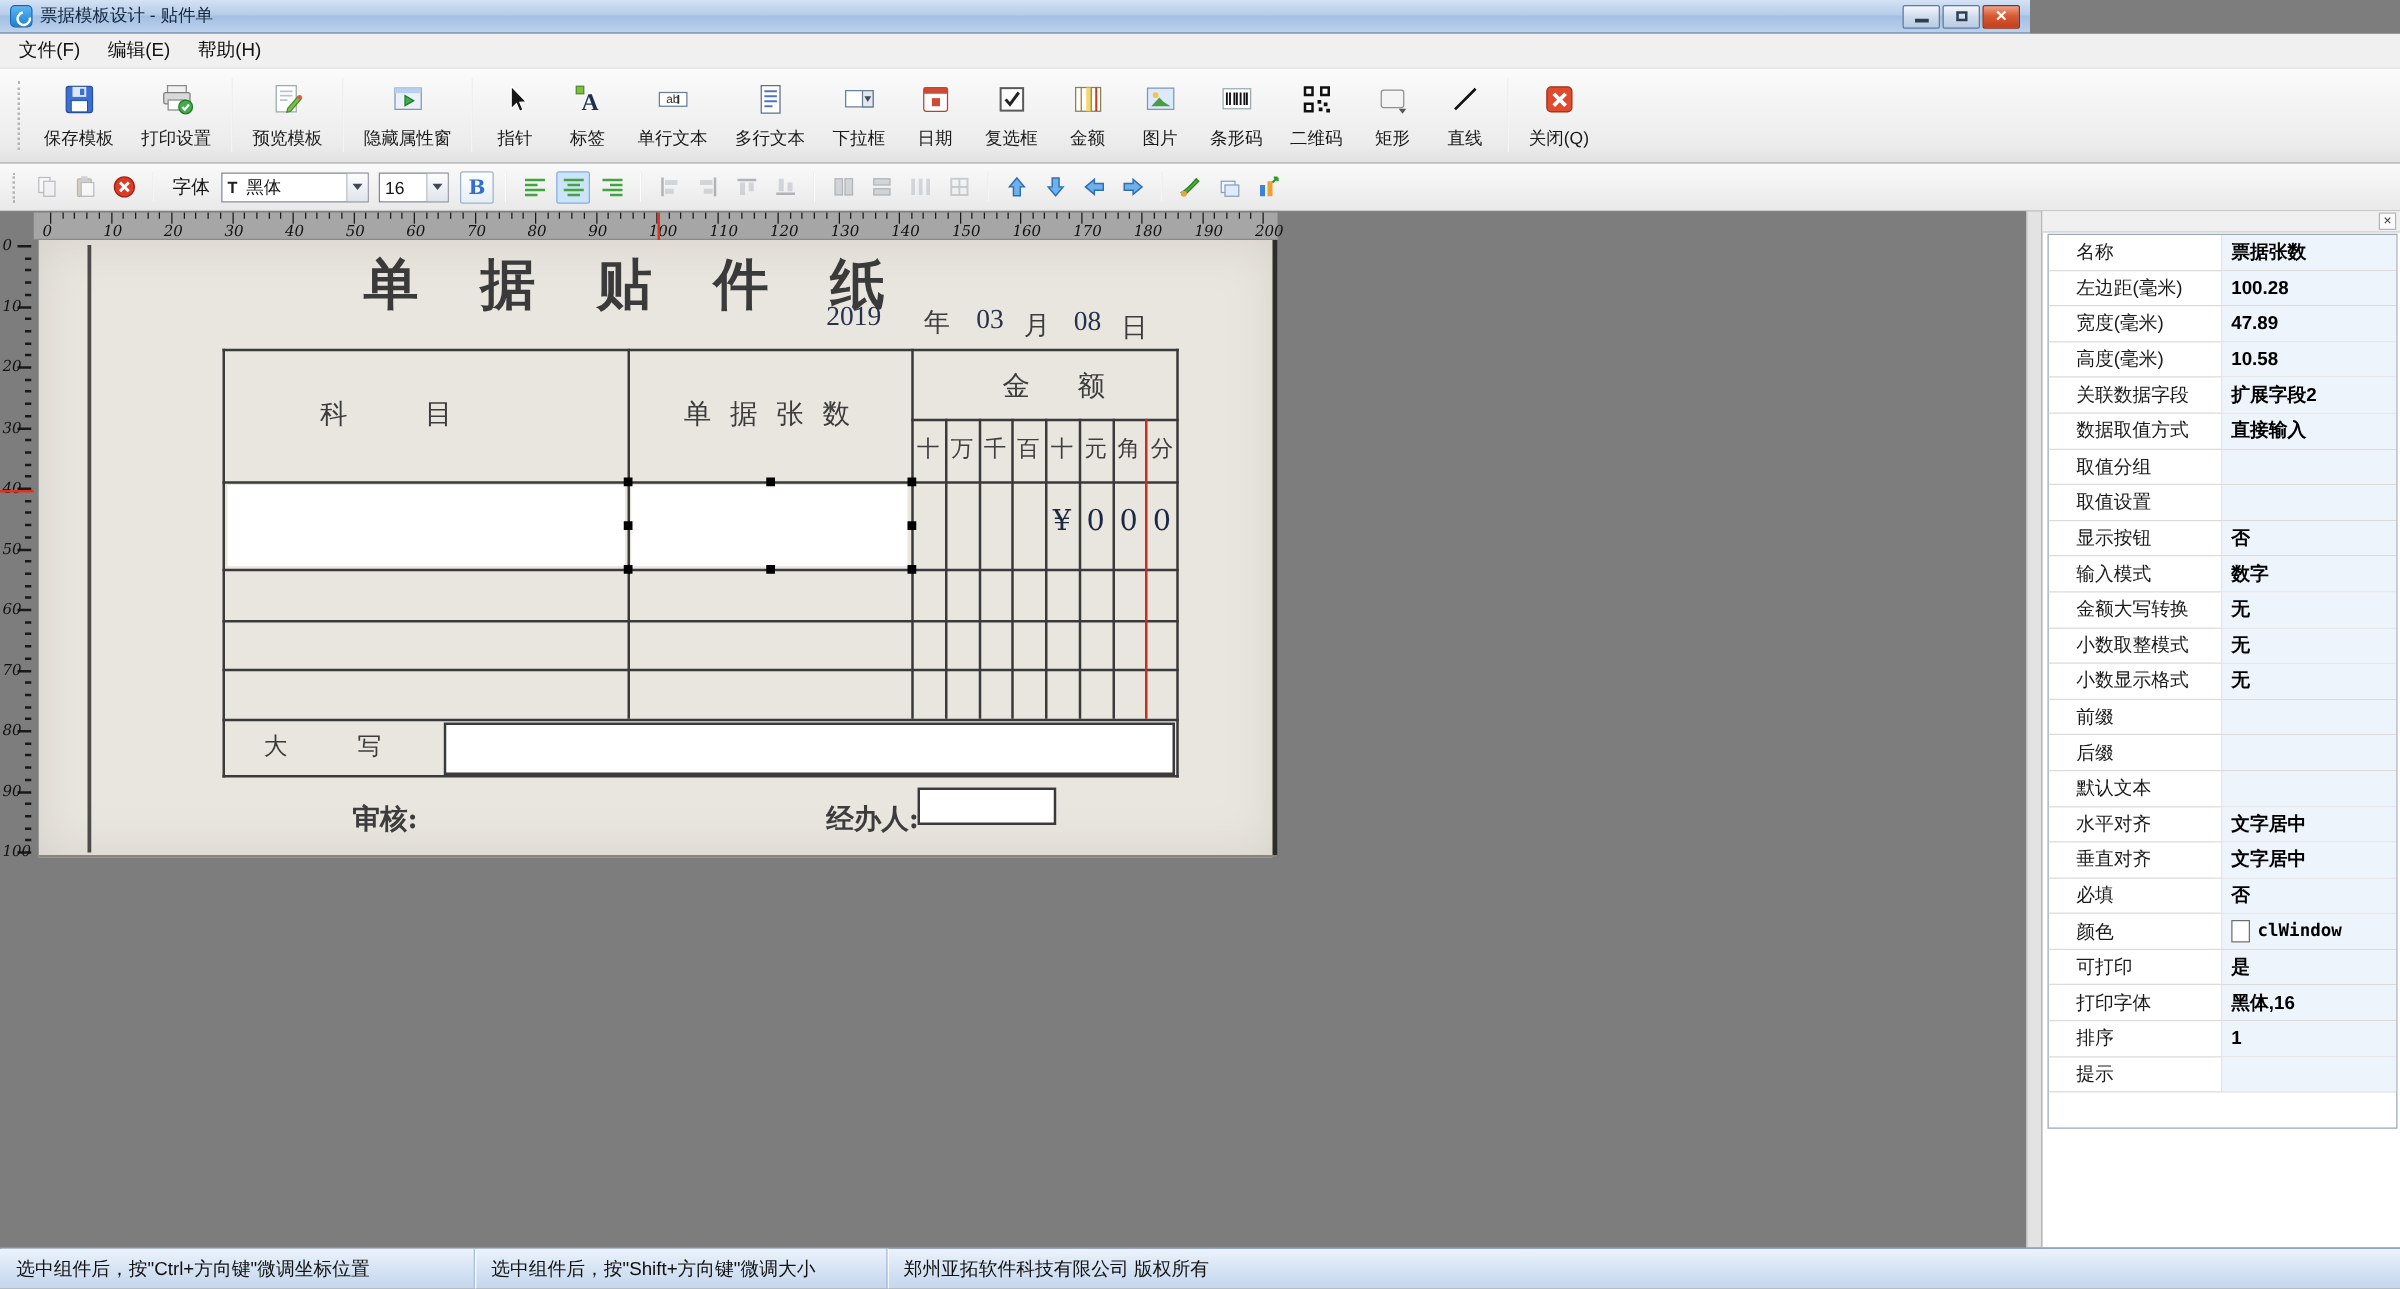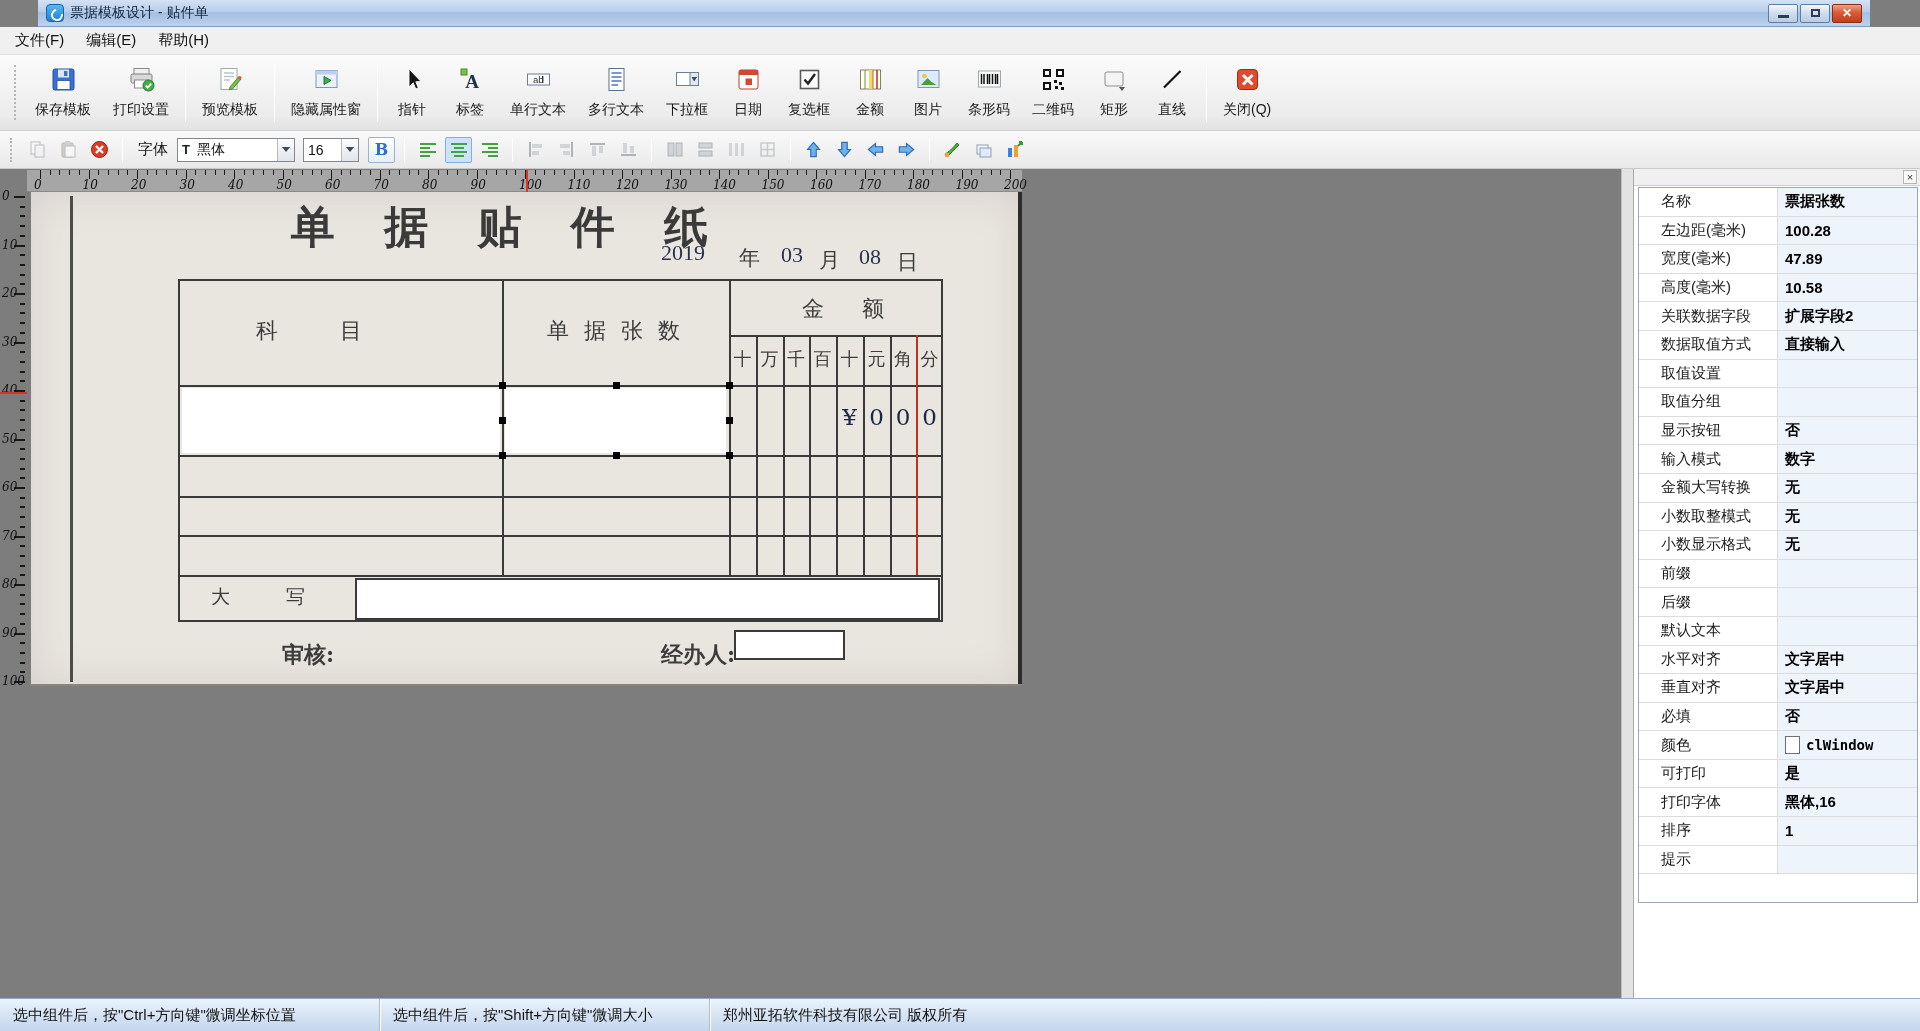--- a/index.html
+++ b/index.html
@@ -1,23 +1,23 @@
 <!DOCTYPE html>
 <html><head>
 <meta charset="utf-8">
 <style>
   * { margin:0; padding:0; box-sizing:border-box; }
   html,body { width:1920px; height:1031px; overflow:hidden; }
   body { font-family:"Liberation Sans", sans-serif; font-size:15px; }
   .app { position:relative; width:1920px; height:1031px; background:#7d7d7d; overflow:hidden; }
 
   
-  .titlebar { position:absolute; left:0; top:0; width:1832px; height:27px;
+  .titlebar { position:absolute; left:0; top:0; width:1624px; height:27px;
     background:linear-gradient(#d4e2f4 0%, #b6cdea 45%, #a3bfe2 50%, #bdd2ec 100%);
-    border-bottom:1px solid #7f9dc4; display:flex; align-items:center; padding:0 6px;margin-left:38px; }
+    border-bottom:1px solid #7f9dc4; display:flex; align-items:center; padding:0 6px; }
   .app-logo { width:18px; height:18px; border-radius:4px; margin:0 6px 0 2px;
     background:linear-gradient(#5cb6f2,#1f7fd4); border:1px solid #1565ad; position:relative; }
   .app-logo:after { content:""; position:absolute; left:4px; top:4px; width:8px; height:8px;
     border:2px solid #fff; border-top-color:transparent; border-radius:50%; transform:rotate(35deg); }
   .title-text { color:#13243c; font-size:14px; }
   .winbtns { margin-left:auto; display:flex; gap:2px; padding-right:2px; }
   .winbtn { width:30px; height:19px; border:1px solid #5f7ca3; border-radius:2px;
     background:linear-gradient(#f4f8fd,#cfdcec 50%,#b9cce3); display:flex; align-items:center; justify-content:center; }
   .winbtn.close { background:linear-gradient(#f0a183,#d95b35 45%,#c13f1d); border-color:#8c2c10; }
   .glyph-min { width:11px; height:3px; background:#2c3e55; margin-top:7px; }
@@ -759,27 +759,27 @@
               <span>扩展字段2</span>
             </div>
           </div>
           <div class="prop-row">
             <div class="prop-label">数据取值方式</div>
             <div class="prop-value">
               <span>直接输入</span>
             </div>
           </div>
           <div class="prop-row">
+            <div class="prop-label">取值分组</div>
+            <div class="prop-value">
+              <span></span>
+            </div>
+          </div>
+          <div class="prop-row">
             <div class="prop-label">取值设置</div>
-            <div class="prop-value">
-              <span></span>
-            </div>
-          </div>
-          <div class="prop-row">
-            <div class="prop-label">取值分组</div>
             <div class="prop-value">
               <span></span>
             </div>
           </div>
           <div class="prop-row">
             <div class="prop-label">显示按钮</div>
             <div class="prop-value">
               <span>否</span>
             </div>
           </div>

